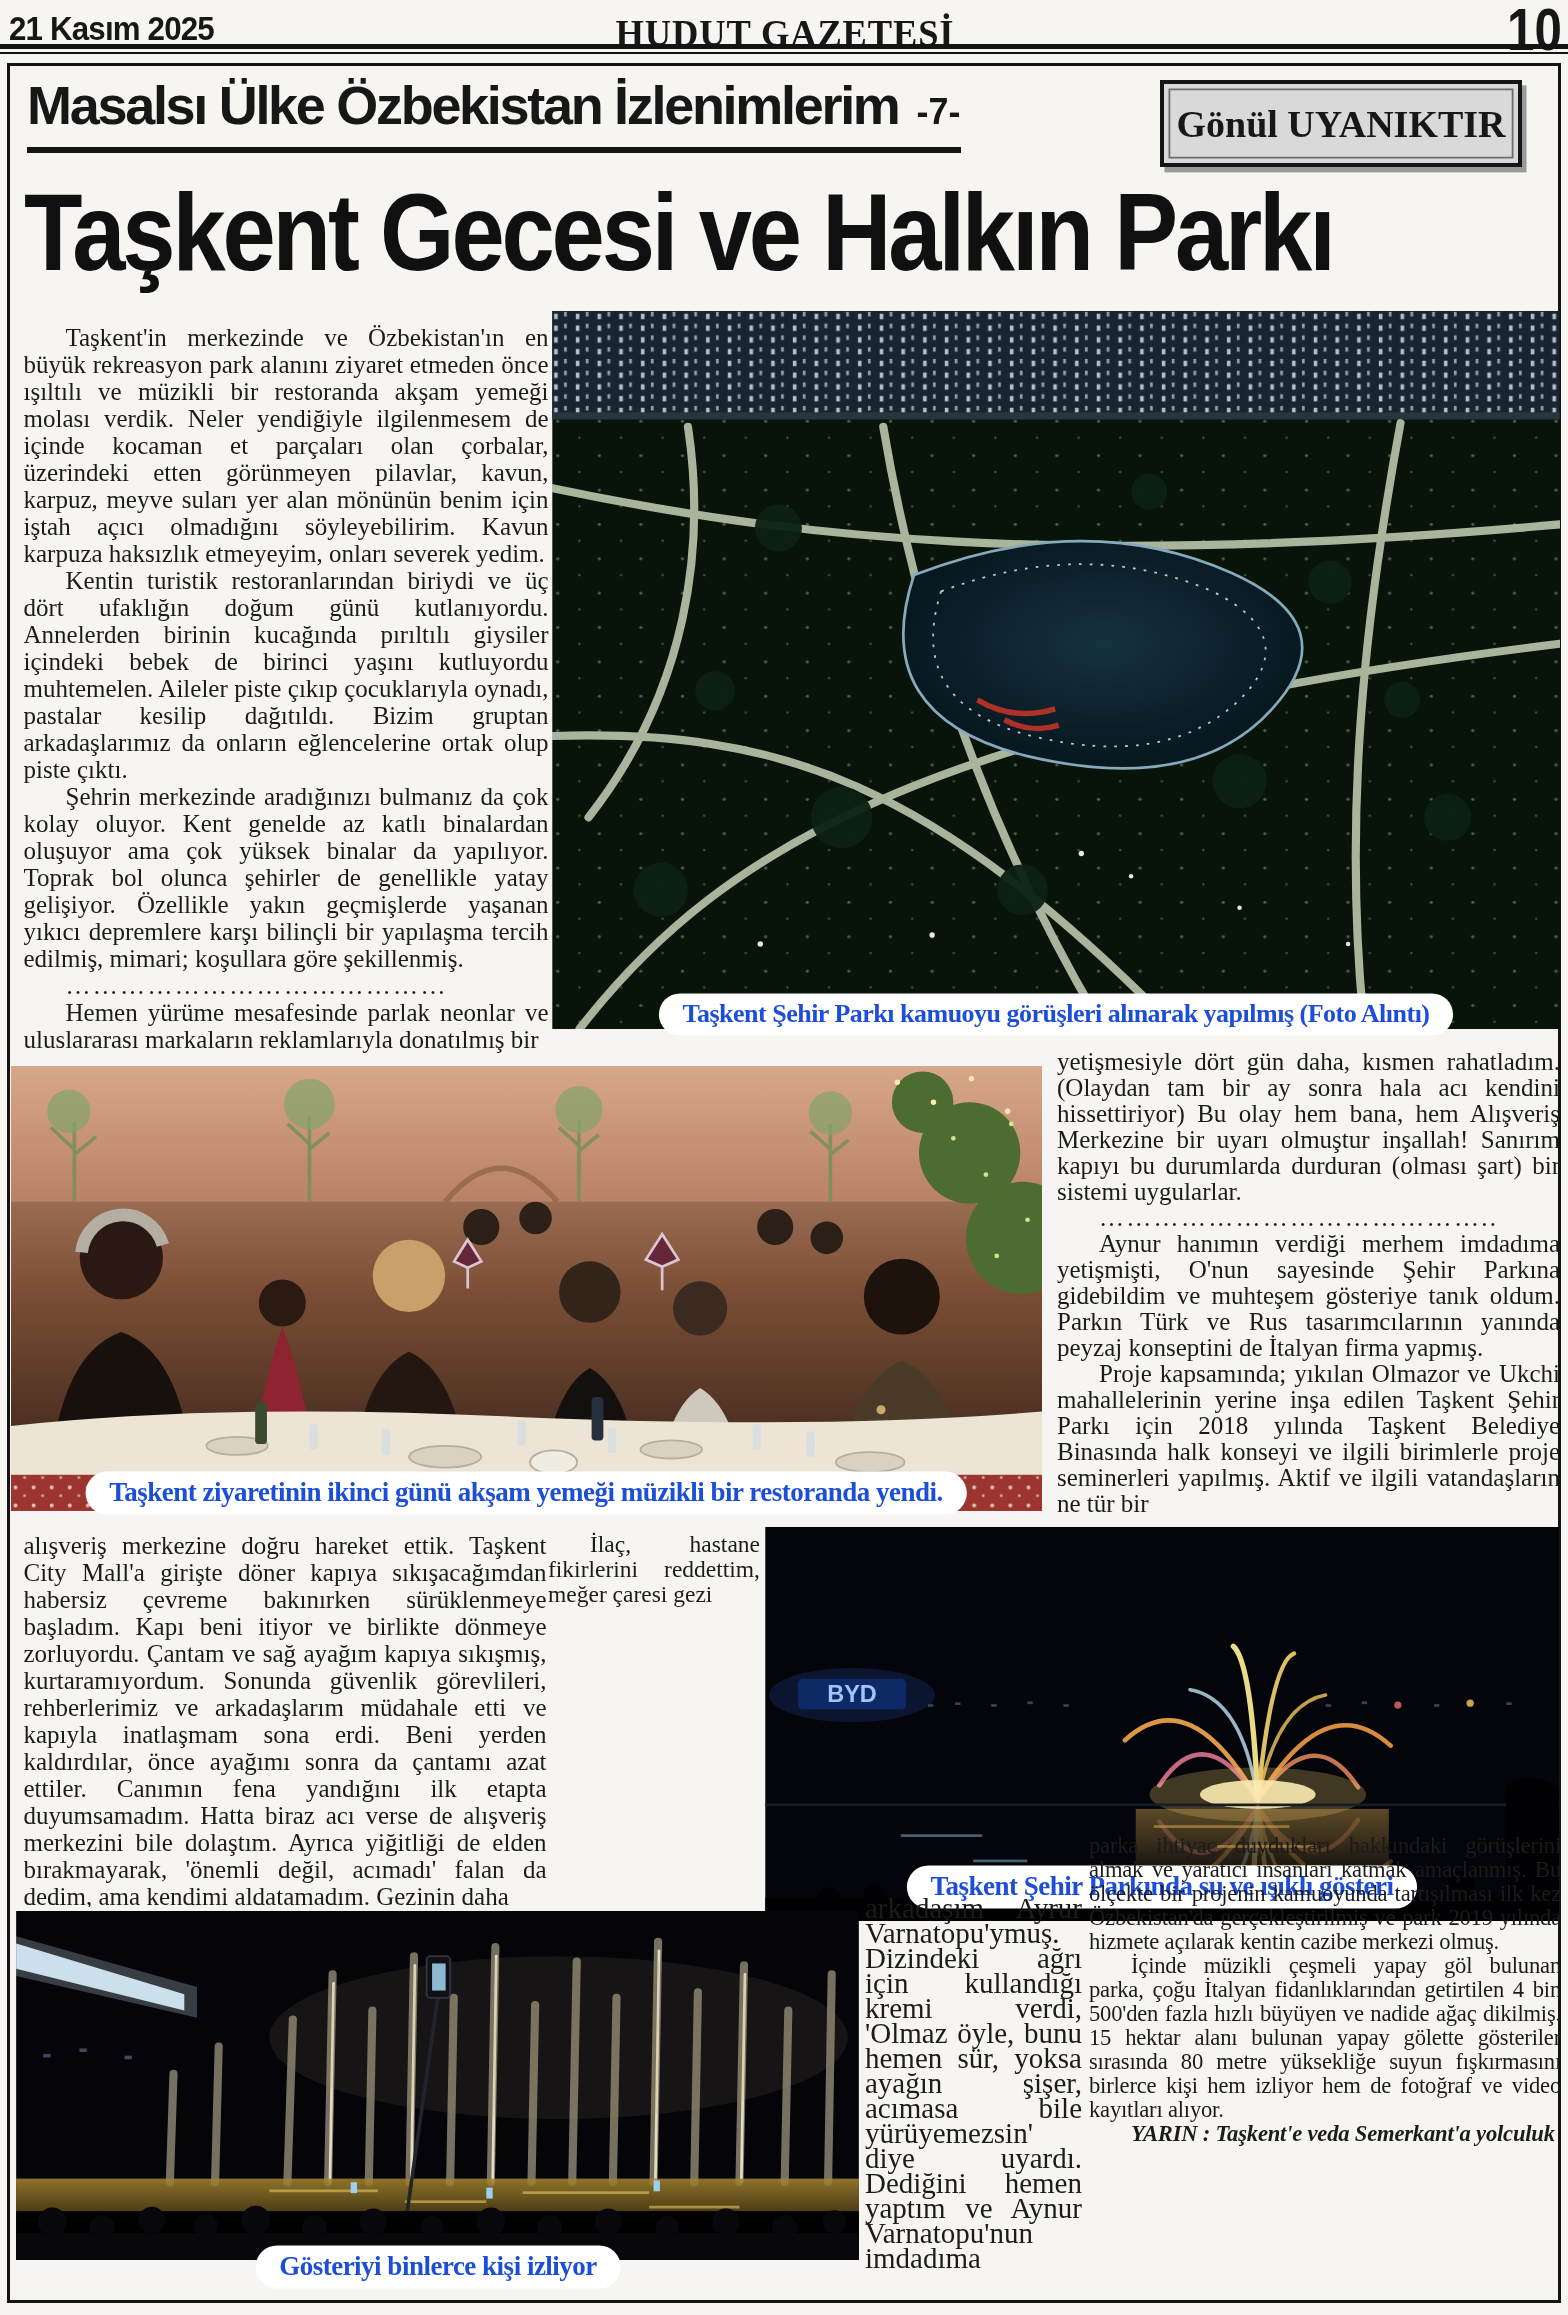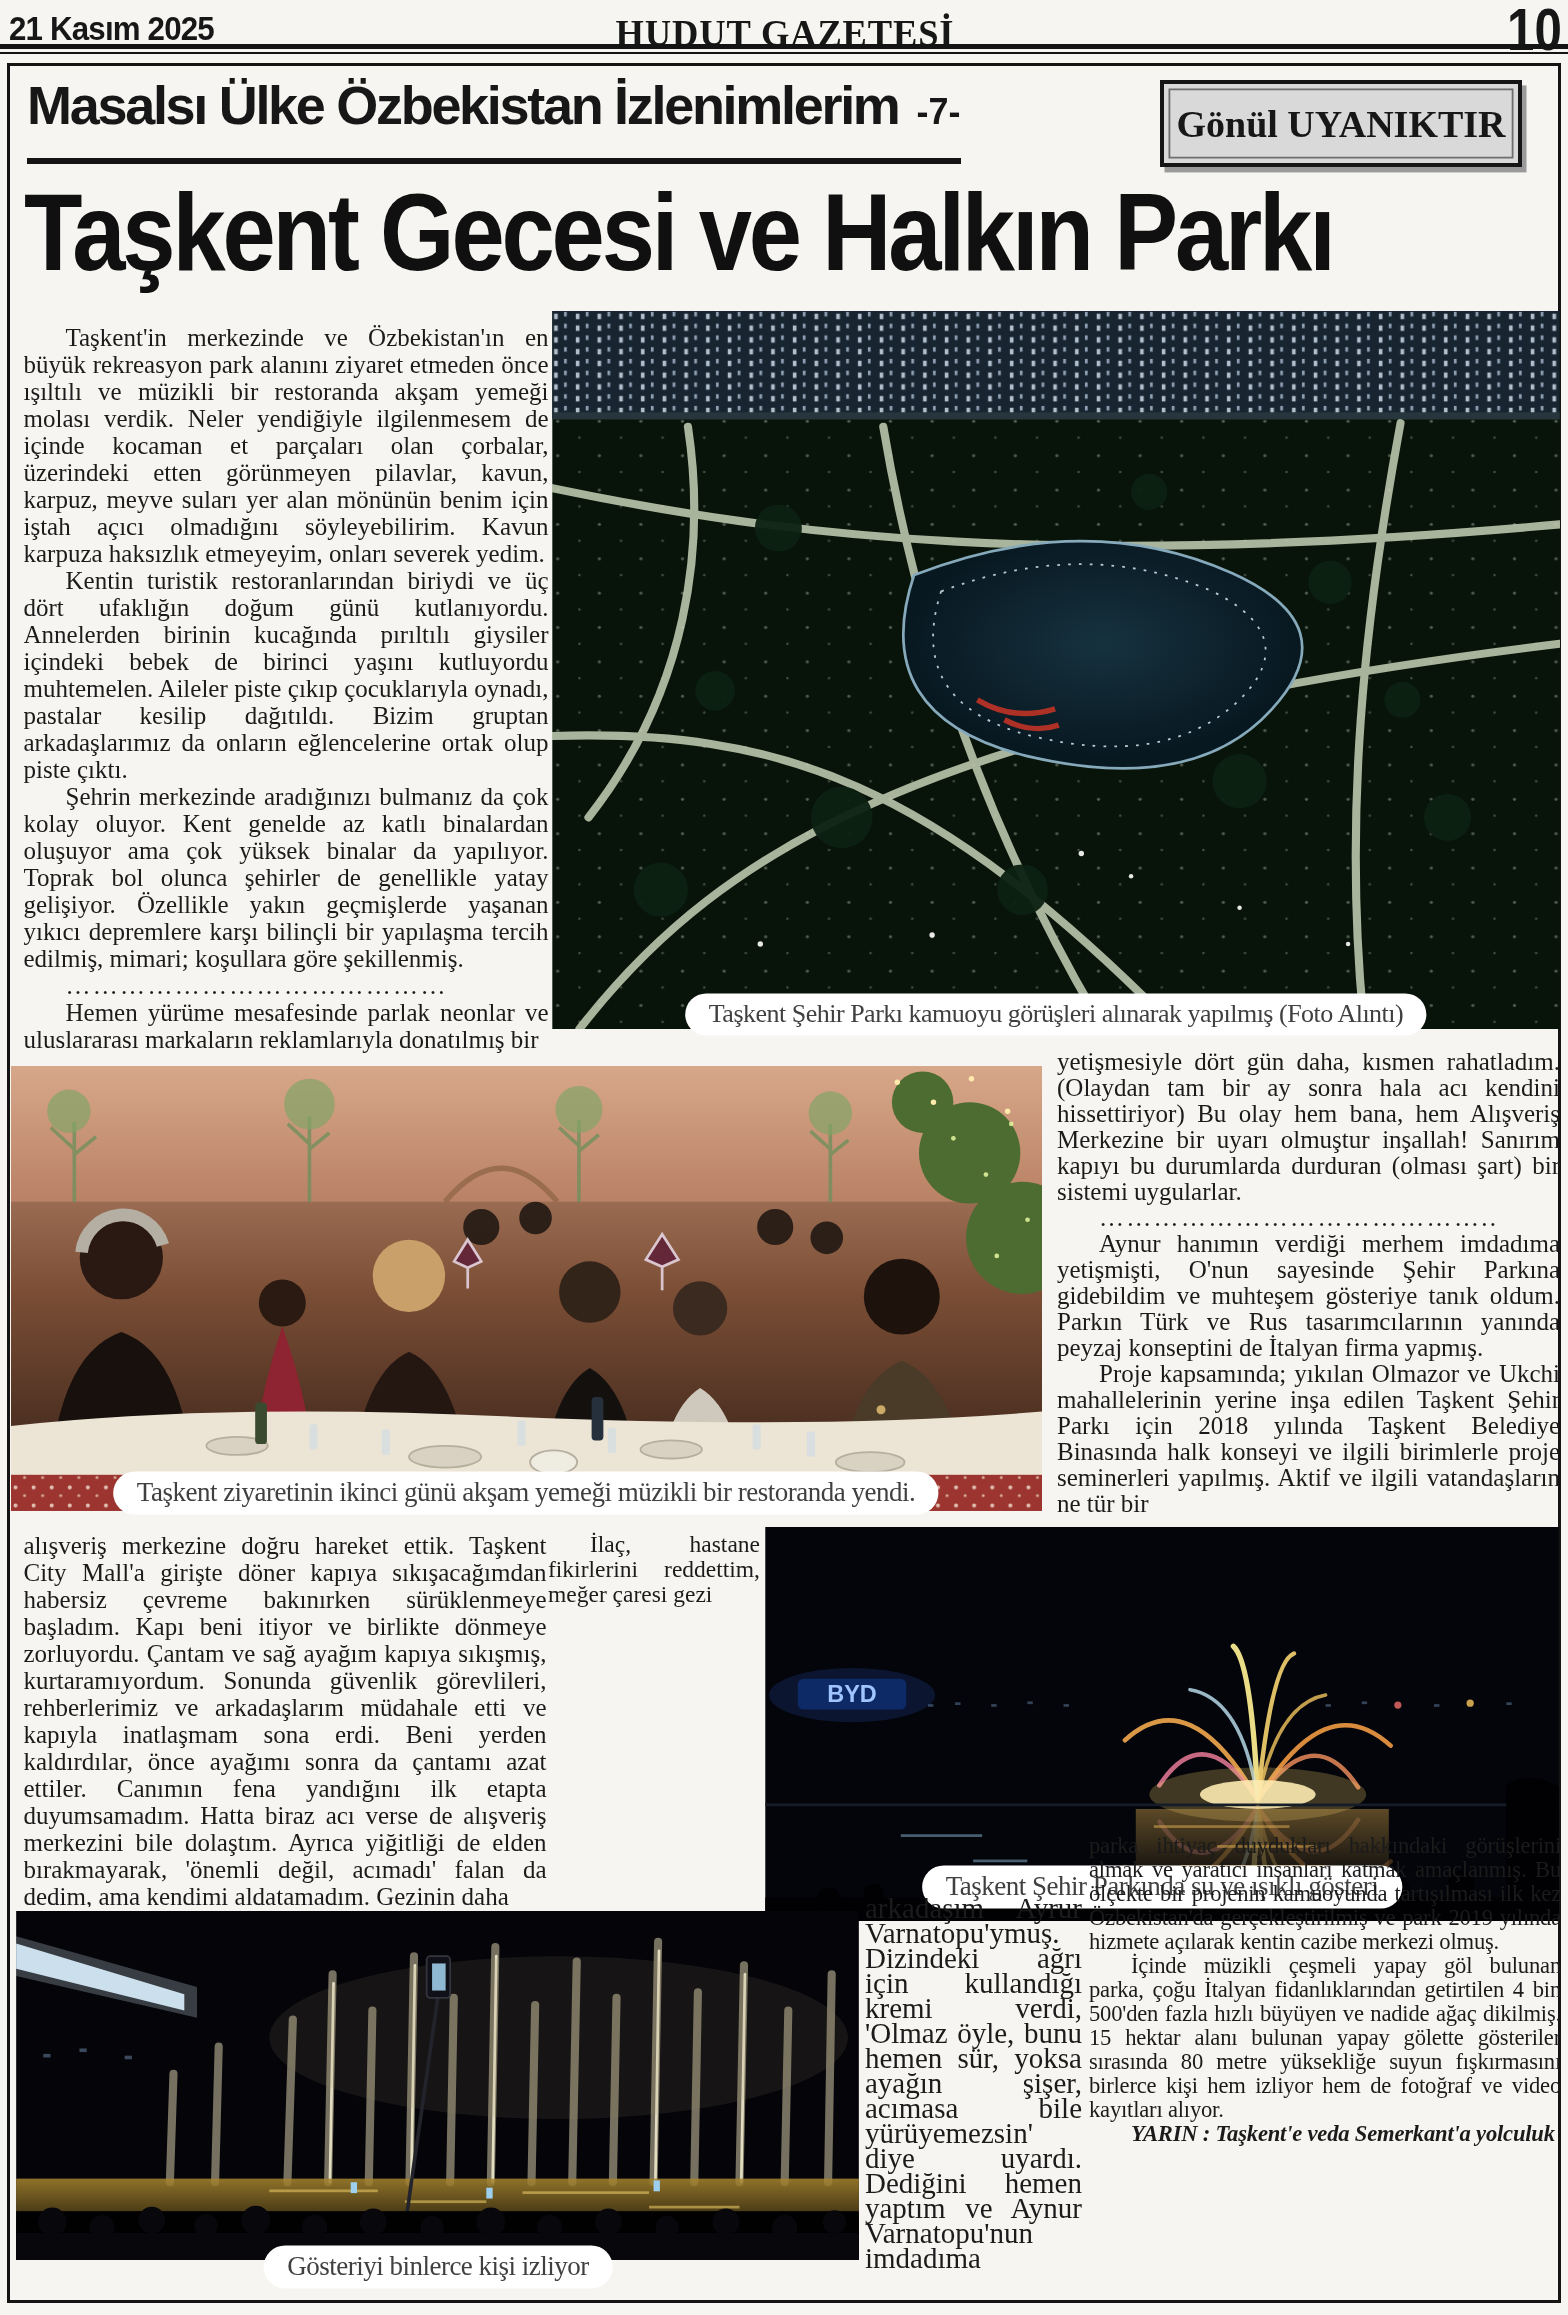--- a/index.html
+++ b/index.html
@@ -14,21 +14,21 @@
   .hdr-pagenum{position:absolute;right:7.2px;top:-5.4px;font-family:"Liberation Sans",sans-serif;
             font-weight:bold;font-size:60px;transform:scaleX(.82);transform-origin:right top;}
   .rule-a{position:absolute;left:0;top:44px;width:1569px;height:4.5px;background:#141414;}
   .rule-b{position:absolute;left:0;top:52px;width:1569px;height:1.8px;background:#141414;}
 
   
   .article-box{position:absolute;left:7.2px;top:63px;width:1554px;height:2240px;
                border:3.6px solid #141414;box-sizing:border-box;}
 
   .series-row{position:absolute;left:27px;top:74px;display:flex;align-items:baseline;gap:18px;
-              border-bottom:6.3px solid #141414;padding-bottom:22px;}
+              border-bottom:6.3px solid #141414;padding-bottom:11px;}
   .series-title{font-family:"Liberation Sans",sans-serif;font-weight:bold;font-size:54px;
               letter-spacing:-2.3px;white-space:nowrap;}
   .series-no{font-family:"Liberation Sans",sans-serif;font-weight:bold;font-size:36px;}
   .author-box{position:absolute;left:1160px;top:80px;width:362px;height:87px;background:#d9d9d9;
               border:4.5px solid #151515;box-sizing:border-box;
               box-shadow:inset 0 0 0 4.5px #d9d9d9, inset 0 0 0 6.3px #6d6d6d, 4.5px 5.4px 0 #9a9a9a;
               display:flex;align-items:center;justify-content:center;}
   .author-name{font-weight:bold;font-size:38px;}
 
   .headline{position:absolute;left:23.5px;top:168px;margin:0;font-family:"Liberation Sans",sans-serif;
@@ -44,22 +44,22 @@
   .col-right-mid{left:1057px;top:1049px;width:503px;height:478px;font-size:25px;line-height:26px;}
   .col-bottom-left{left:23.5px;top:1532px;width:523px;height:375px;font-size:25px;line-height:27px;}
   .col-mid-upper{left:548px;top:1532px;width:212px;height:382px;font-size:23.5px;line-height:25px;}
   .col-mid-lower{left:865px;top:1896px;width:217px;height:407px;font-size:29px;line-height:25px;}
   .col-bottom-right{left:1089px;top:1834px;width:472px;height:375px;font-size:22.6px;line-height:24px;letter-spacing:-0.2px;}
   .tomorrow{font-weight:bold;font-style:italic;}
 
   
   .photo{position:absolute;display:block;}
   .cap{position:absolute;transform:translateX(-50%);background:#ffffff;border-radius:20px;
-       padding:1.8px 20px 3.6px;font-weight:normal;font-size:27px;white-space:nowrap;
-       letter-spacing:-0.5px;color:#404040;box-shadow:0 0 0 3.6px #ffffff;}
+       padding:1.8px 20px 3.6px;font-weight:bold;font-size:27px;white-space:nowrap;
+       letter-spacing:-0.5px;color:#1d4ed8;box-shadow:0 0 0 3.6px #ffffff;}
   .cap-small{font-size:26px;}
 </style>
 </head>
 <body>
 
 <div class="page">
 
   <div class="hdr-date">21 Kasım 2025</div>
   <div class="hdr-masthead">HUDUT GAZETESİ</div>
   <div class="hdr-pagenum">10</div>

